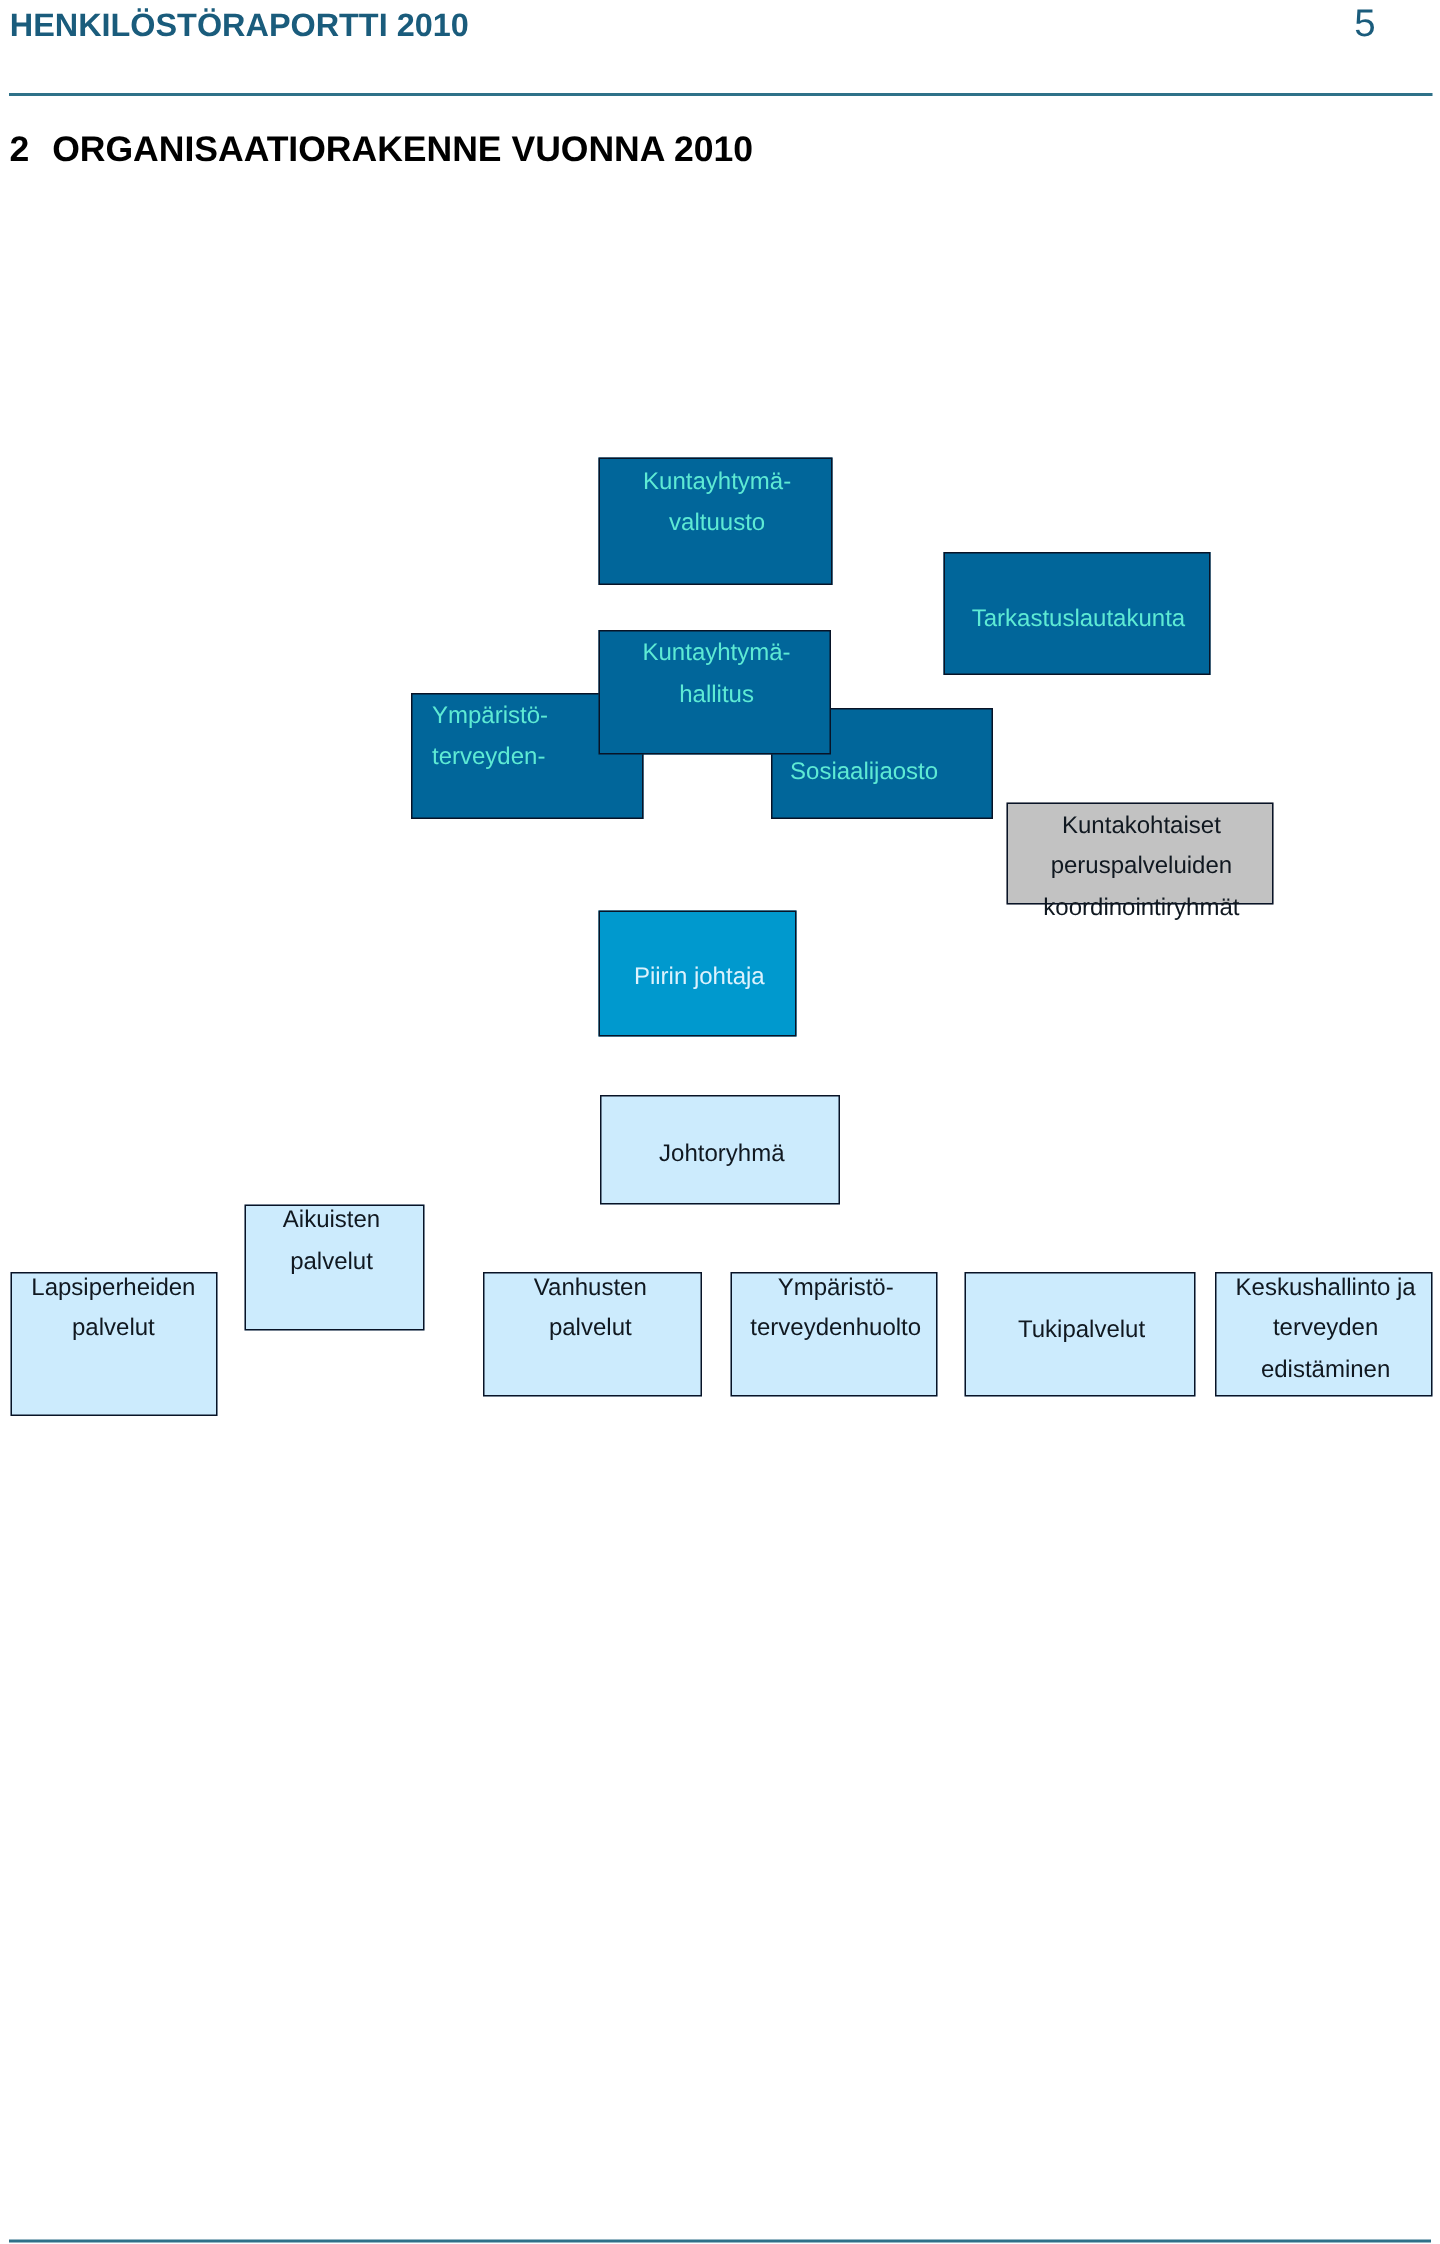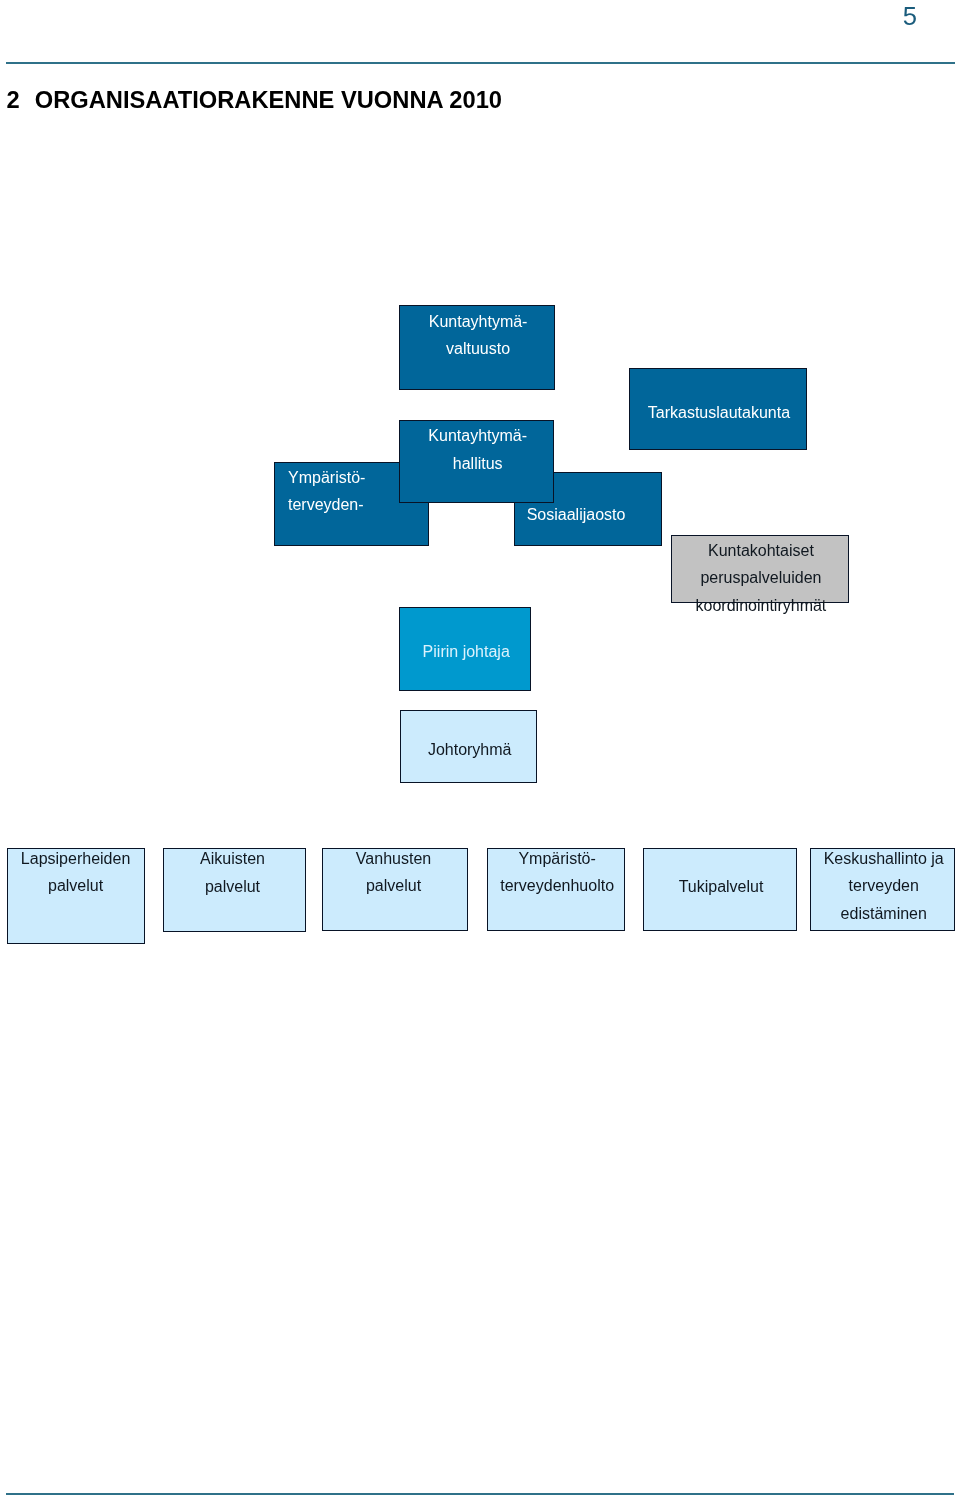--- a/index.html
+++ b/index.html
@@ -12,32 +12,33 @@
   #hdr-rule{left:6px;top:62px;width:949px;height:2px;background:#2F7189;}
   #ftr-rule{left:6px;top:1493px;width:948px;height:2px;background:#2F7189;}
   #sec-title{left:6.4px;top:86.2px;font-size:23.7px;font-weight:bold;color:#000;line-height:28px;
              white-space:nowrap;}
   #sec-title .gap{display:inline-block;width:15.2px;}
   .box{position:absolute;box-sizing:border-box;border:1.8px solid #081326;
        font-size:16px;line-height:27.5px;}
   .box .lines{position:absolute;left:0;right:0;}
   .box span{display:block;text-align:center;white-space:nowrap;}
   .box.lft span{text-align:left;}
-  .dark{background:#01669A;color:#ffffff;}
+  .dark{background:#01669A;color:#5eead4;}
   .bright{background:#0099CE;color:#DCF2FD;}
   .light{background:#CCEBFD;color:#101820;}
   .gray{background:#C2C2C2;color:#101820;}
   #para{position:absolute;left:5.6px;top:929.6px;width:946.4px;font-size:24px;line-height:27.5px;
         text-align:justify;color:#000;}
 </style>
 </head>
 <body>
 
 <div class="page">
 
+  <div class="abs" id="hdr-title">HENKILÖSTÖRAPORTTI 2010</div>
   <div class="abs" id="hdr-page">5</div>
   <div class="abs" id="hdr-rule"></div>
 
   <div class="abs" id="sec-title"><span>2</span><span class="gap"></span><span>ORGANISAATIORAKENNE VUONNA 2010</span></div>
 
   <div id="org-chart">
       <div class="box dark" style="left: 399px; top: 304.6px; width: 155.8px; height: 85.9px; z-index: 3;">
         <div class="lines" style="top: 2.1px; padding-left: 0px; transform: translateX(1.2px);">
           <span>Kuntayhtymä-</span>
           <span>valtuusto</span>
@@ -70,32 +71,32 @@
           <span>Kuntakohtaiset</span>
           <span>peruspalveluiden</span>
           <span>koordinointiryhmät</span>
         </div>
       </div>
       <div class="box bright" style="left: 399px; top: 606.9px; width: 132px; height: 84.4px; z-index: 2;">
         <div class="lines" style="top: 30.05px; padding-left: 0px; transform: translateX(1.2px);">
           <span>Piirin johtaja</span>
         </div>
       </div>
-      <div class="box light" style="left: 400px; top: 710px; width: 137px; height: 73.4px; z-index: 2;">
+      <div class="box light" style="left: 400px; top: 730px; width: 160px; height: 73.4px; z-index: 2;">
         <div class="lines" style="top: 24.95px; padding-left: 0px; transform: translateX(1.2px);">
           <span>Johtoryhmä</span>
         </div>
       </div>
       <div class="box light" style="left: 6.9px; top: 847.5px; width: 138px; height: 96px; z-index: 2;">
         <div class="lines" style="top: -3.55px; padding-left: 0px; transform: translateX(-0.3px);">
           <span>Lapsiperheiden</span>
           <span>palvelut</span>
         </div>
       </div>
-      <div class="box light" style="left: 162.8px; top: 848px; width: 143px; height: 83.5px; z-index: 2;">
+      <div class="box light" style="left: 162.8px; top: 803px; width: 120px; height: 83.5px; z-index: 2;">
         <div class="lines" style="top: -3.85px; padding-left: 0px; transform: translateX(-1.8px);">
           <span>Aikuisten</span>
           <span>palvelut</span>
         </div>
       </div>
       <div class="box light" style="left: 321.7px; top: 847.5px; width: 146.3px; height: 83.6px; z-index: 2;">
         <div class="lines" style="top: -3.85px; padding-left: 0px; transform: translateX(-1.3px);">
           <span>Vanhusten</span>
           <span>palvelut</span>
         </div>

